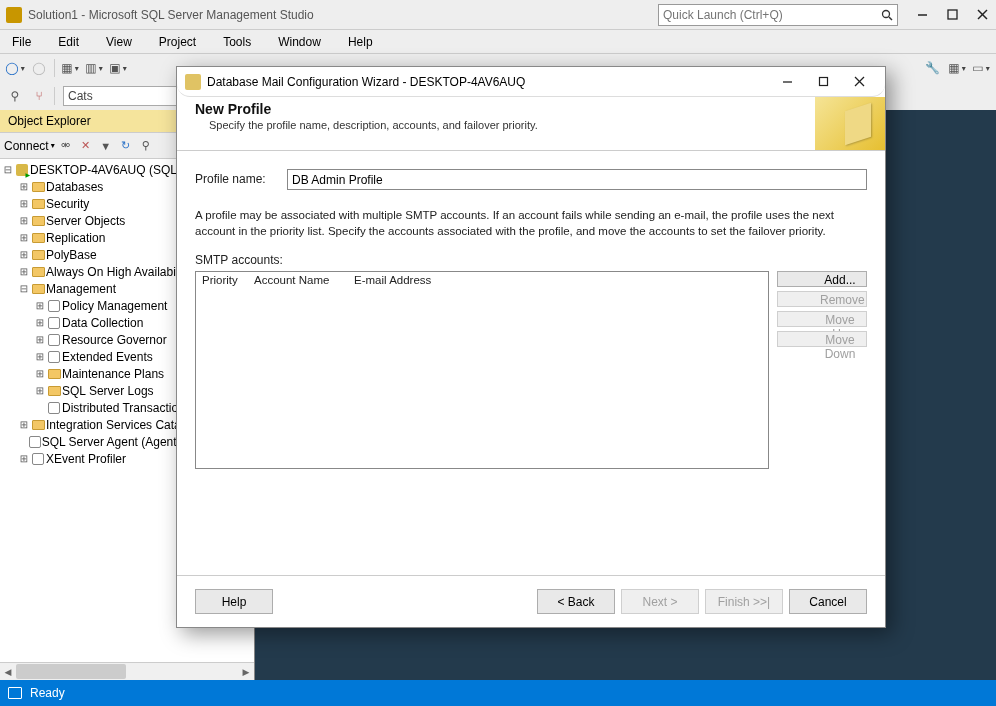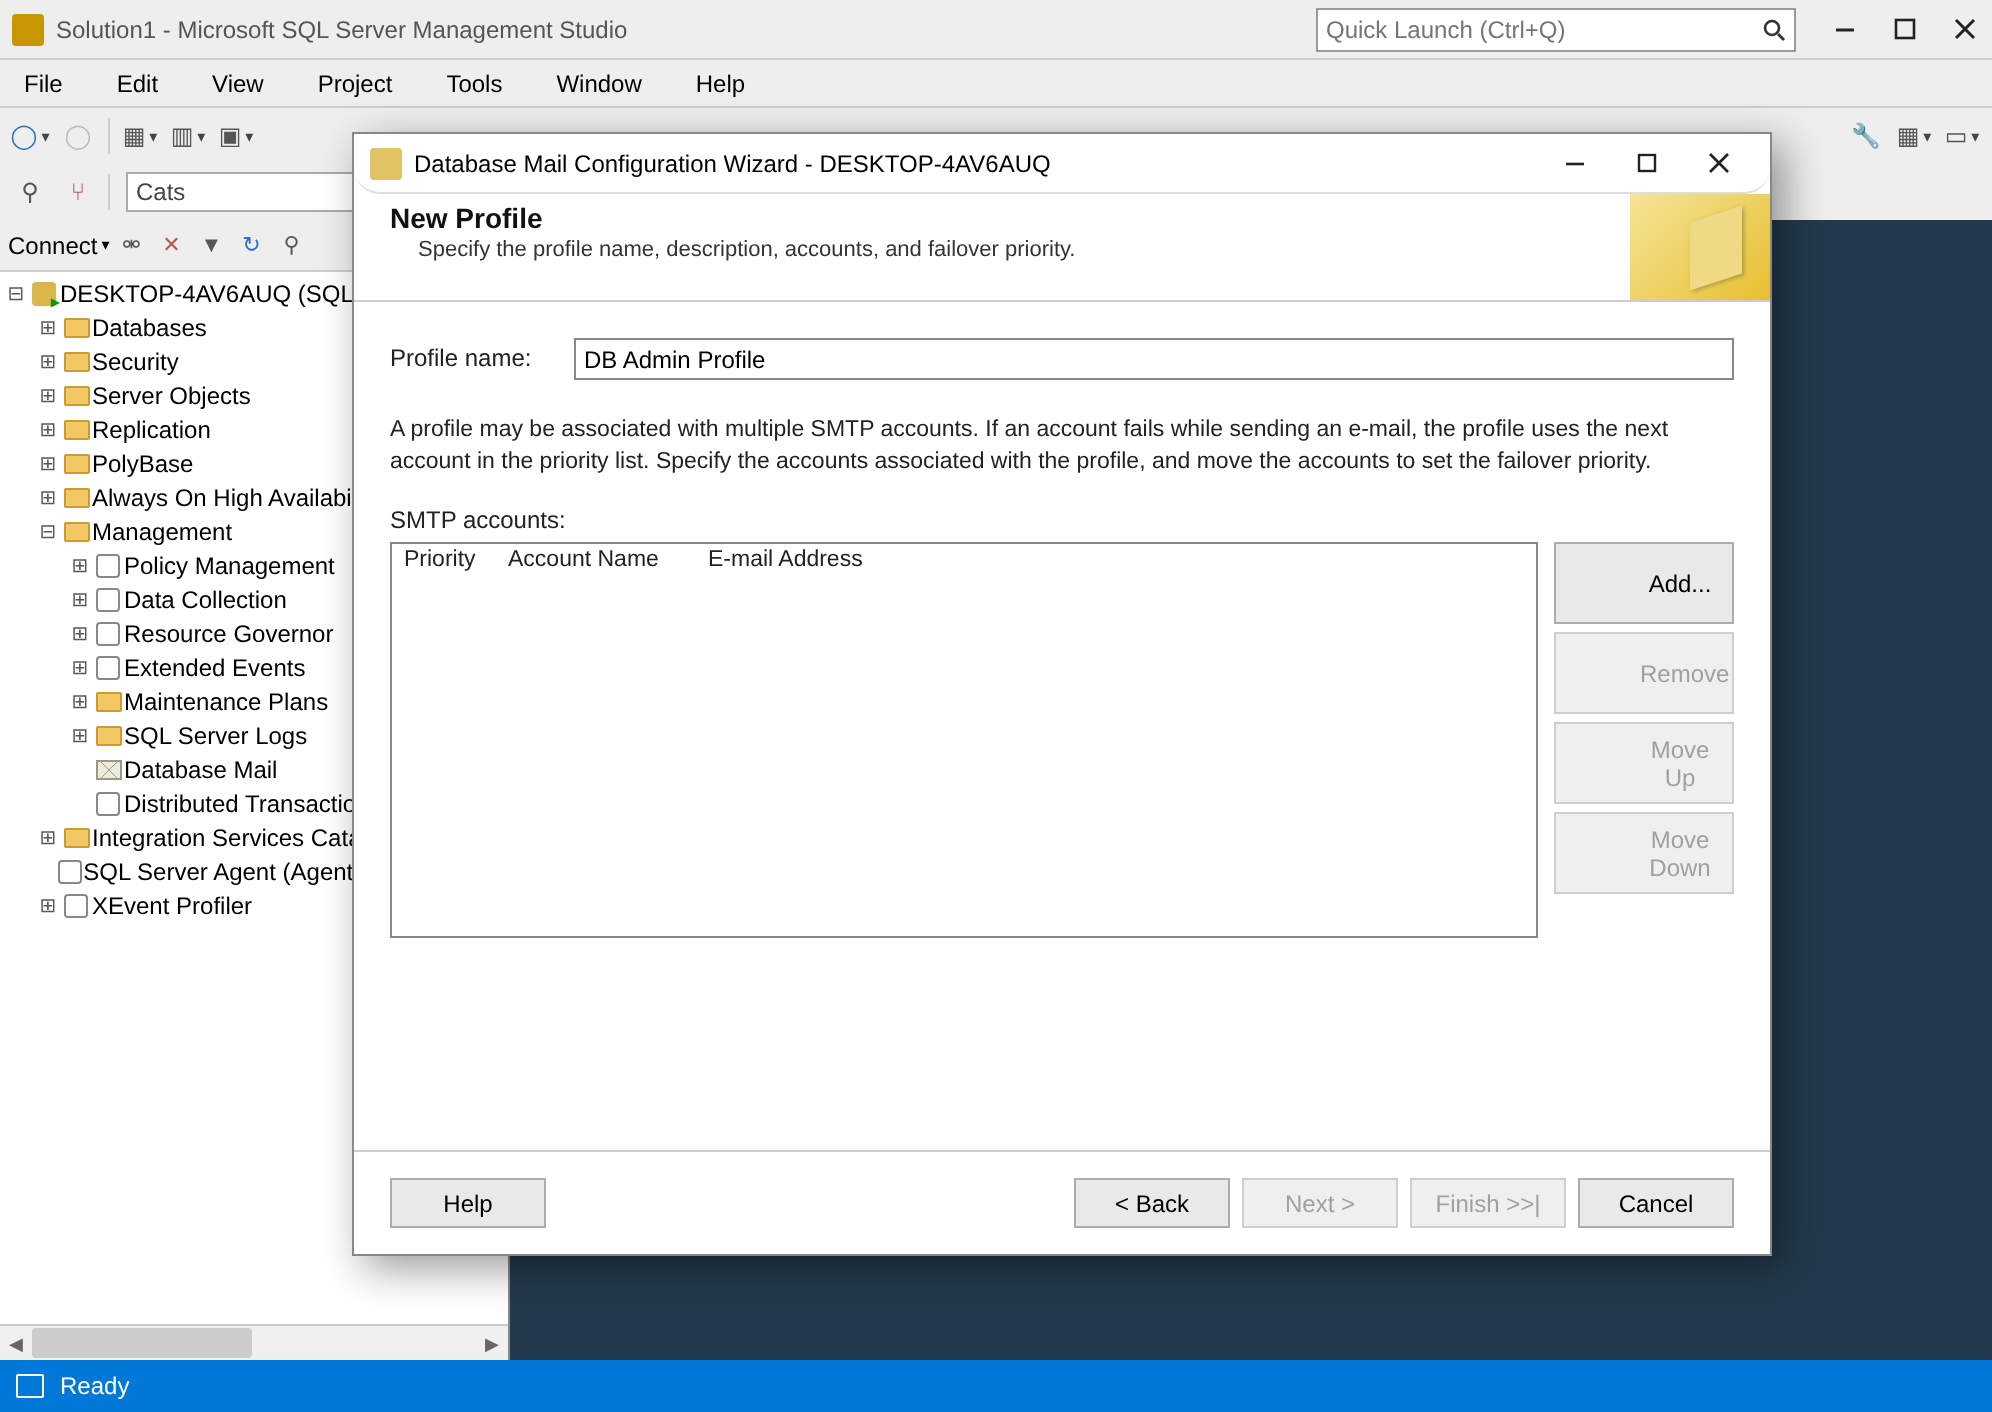--- a/index.html
+++ b/index.html
@@ -73,21 +73,21 @@
   .desc-wrap textarea { flex: 1; border: none; resize: none; height: 38px; padding: 2px 4px; font-size: 12px; outline: none; }
   .desc-scroll { width: 17px; background: #f0f0f0; border-left: 1px solid #ccc; display: flex; flex-direction: column; justify-content: space-between; align-items: center; font-size: 8px; color: #999; padding: 2px 0; }
   .info-text { margin: 18px 0 14px 0; font-size: 11.5px; line-height: 1.35; color: #222; }
   .smtp-label { margin-bottom: 4px; }
   .smtp-area { display: flex; gap: 8px; }
   .smtp-grid { flex: 1; border: 1px solid #888; height: 198px; background: #fff; }
   .smtp-grid-head { display: flex; height: 20px; font-size: 11.5px; }
   .smtp-grid-head div { padding: 2px 6px; }
   .col-priority { width: 52px; } .col-acct { width: 100px; } .col-email { flex: 1; }
   .smtp-btns { display: flex; flex-direction: column; gap: 4px; width: 90px; }
-  .smtp-btns button { height: 41px; font-size: 12px; background: #e9e9e9; border: 1px solid #adadad; cursor: default; padding-left: 42px; }
+  .smtp-btns button { height: 16px; font-size: 12px; background: #e9e9e9; border: 1px solid #adadad; cursor: default; padding-left: 42px; }
   .smtp-btns button:disabled { color: #a0a0a0; background: #efefef; border-color: #cfcfcf; }
   
   .dlg-footer { height: 52px; border-top: 1px solid #ccc; display: flex; align-items: center; padding: 0 18px; }
   .dlg-footer .spacer { flex: 1; }
   .dlg-footer button { width: 78px; height: 25px; font-size: 12px; background: #e9e9e9; border: 1px solid #adadad; margin-left: 6px; }
   .dlg-footer button:disabled { color: #a0a0a0; background: #efefef; border-color: #cfcfcf; }
   .dlg-footer .help-btn { margin-left: 0; }
   
   
   .statusbar { position: absolute; left: 0; right: 0; bottom: 0; height: 26px; background: #0078d7; color: #fff; display: flex; align-items: center; padding: 0 8px; font-size: 12px; gap: 8px; }
@@ -159,20 +159,21 @@
     <div class="tool-btn" style="color:#b55">⑂</div>
     <div class="tool-sep"></div>
     <div class="breadcrumb-box">
       <span>Cats</span>
     </div>
   </div>
 </div>
 
 <div class="main-area">
   <div class="obj-explorer">
+    <div class="oe-title">Object Explorer</div>
     <div class="oe-toolbar">
       <div class="txt">Connect</div>
       <div class="mini">⚮</div>
       <div class="mini" style="color:#b55">✕</div>
       <div class="mini">▼</div>
       <div class="mini" style="color:#2a72c8">↻</div>
       <div class="mini">⚲</div>
     </div>
     <div class="tree">
       <div class="tree-row" style="padding-left:2px">
@@ -265,27 +266,20 @@
             <span class="folder-ic"></span>
           </span>
           <span>Maintenance Plans</span>
         </div>
       <div class="tree-row" style="padding-left:34px">
           <span class="exp">⊞</span>
           <span class="ico">
             <span class="folder-ic"></span>
           </span>
           <span>SQL Server Logs</span>
-        </div>
-      <div class="tree-row" style="padding-left:34px">
-          <span class="exp">&nbsp;</span>
-          <span class="ico">
-            <span class="mail-ic"></span>
-          </span>
-          <span>Database Mail</span>
         </div>
       <div class="tree-row" style="padding-left:34px">
           <span class="exp">&nbsp;</span>
           <span class="ico">
             <span class="leaf-ic"></span>
           </span>
           <span>Distributed Transaction</span>
         </div>
       <div class="tree-row" style="padding-left:18px">
           <span class="exp">⊞</span>

